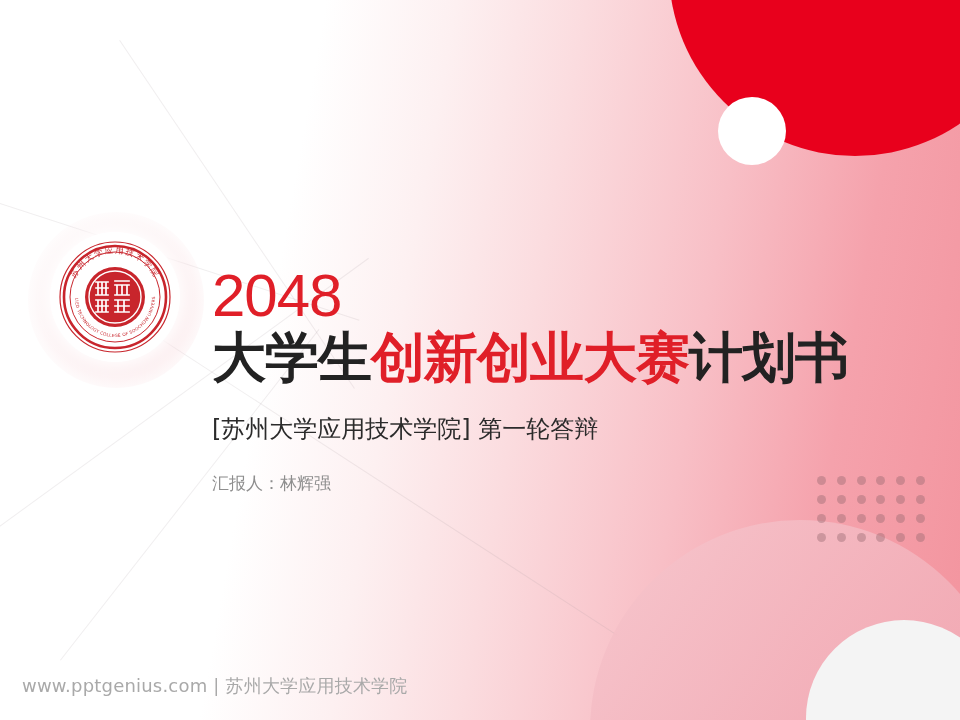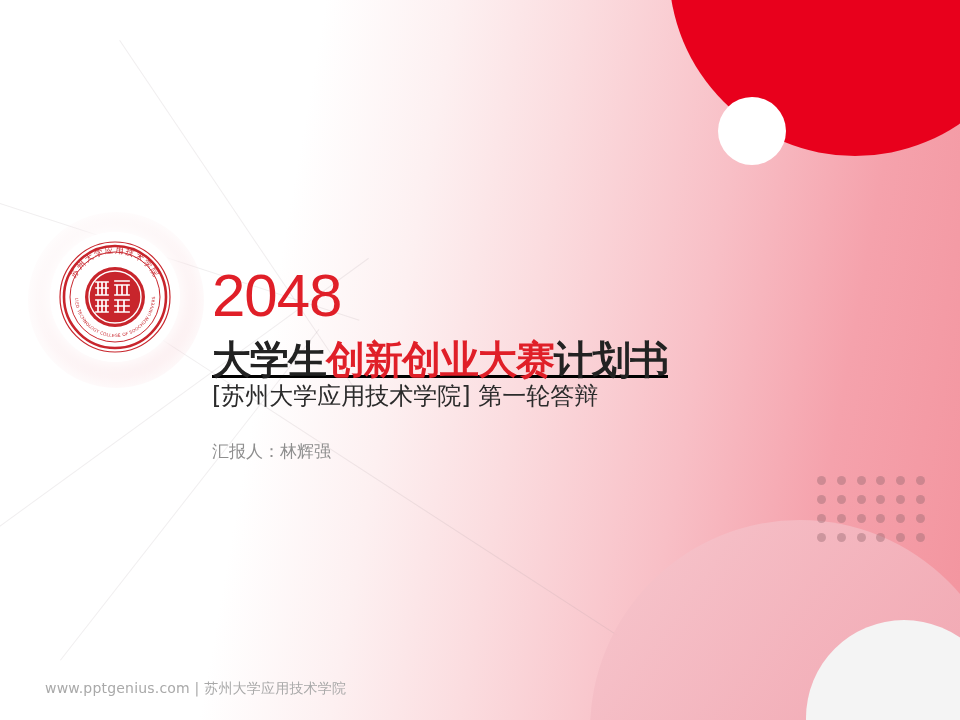--- a/index.html
+++ b/index.html
@@ -113,52 +113,52 @@
   #year {
     font-size:60px;
     font-weight:normal;
     color:#e01f28;
     letter-spacing:-1px;
     line-height:.98;
     font-family:"Liberation Sans","DejaVu Sans",sans-serif;
     margin-top:41px;
   }
   #headline {
-    margin-top:12px;
-    font-size:39px;
+    margin-top:2px;
+    font-size:54px;
     font-weight:bold;
     line-height:1.12;
     white-space:nowrap;
     letter-spacing:-1px;
     font-family:"DejaVu Sans","Liberation Sans",sans-serif;
-    text-decoration:underline;
   }
   #headline .dark { color:#222222; }
   #headline .red  { color:#e01f28; }
 
   #subtitle {
+    margin-top:26px;
     font-size:24px;
     color:#2b2b2b;
     line-height:1.3;
     font-family:"DejaVu Sans","Liberation Sans",sans-serif;
   }
 
   #meta {
     margin-top:24px;
     font-size:17px;
     color:#8e8e8e;
     line-height:1.65;
     font-family:"DejaVu Sans","Liberation Sans",sans-serif;
   }
 
   
   #footer {
     position:absolute;
-    left:45px; bottom:22px;
-    font-size:14px;
+    left:22px; bottom:22px;
+    font-size:18px;
     color:#a9a9a9;
     letter-spacing:.2px;
     font-family:"DejaVu Sans","Liberation Sans",sans-serif;
   }
 </style>
 </head>
 <body>
 
 <div id="slide">
 

